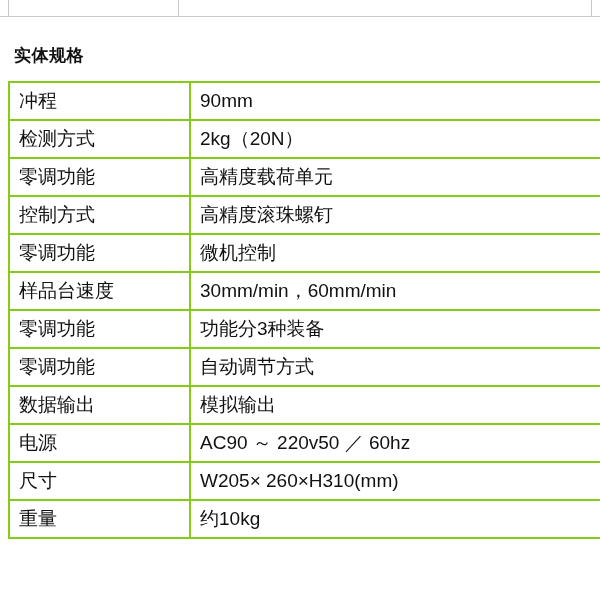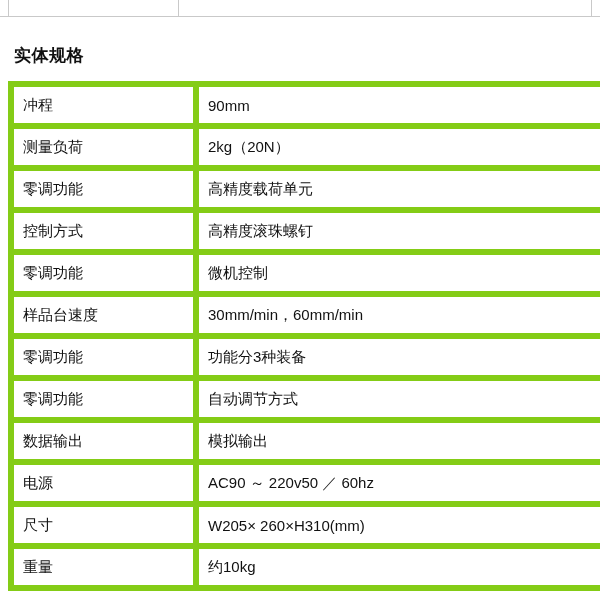--- a/index.html
+++ b/index.html
@@ -67,24 +67,24 @@
 
   table.spec {
     position: absolute;
     left: 8px;
     top: 81px;
     width: 584px;
     border-collapse: collapse;
     table-layout: fixed;
   }
   table.spec td {
-    border: 6px solid #84cc16;
+    border: 2px solid #84cc16;
     height: 36px;
     padding: 0 0 0 9px;
-    font-size: 15px;
+    font-size: 19px;
     color: #111111;
     vertical-align: middle;
     white-space: nowrap;
     overflow: hidden;
   }
   table.spec td.label {
     width: 170px;
   }
   table.spec td.value {
     width: 413px;
@@ -111,21 +111,21 @@
 
   <div class="section-title">实体规格</div>
 
   <table class="spec">
     <tbody>
       <tr>
         <td class="label">冲程</td>
         <td class="value">90mm</td>
       </tr>
       <tr>
-        <td class="label">测量负荷</td>
+        <td class="label">检测方式</td>
         <td class="value">2kg（20N）</td>
       </tr>
       <tr>
         <td class="label">零调功能</td>
         <td class="value">高精度载荷单元</td>
       </tr>
       <tr>
         <td class="label">控制方式</td>
         <td class="value">高精度滚珠螺钉</td>
       </tr>

